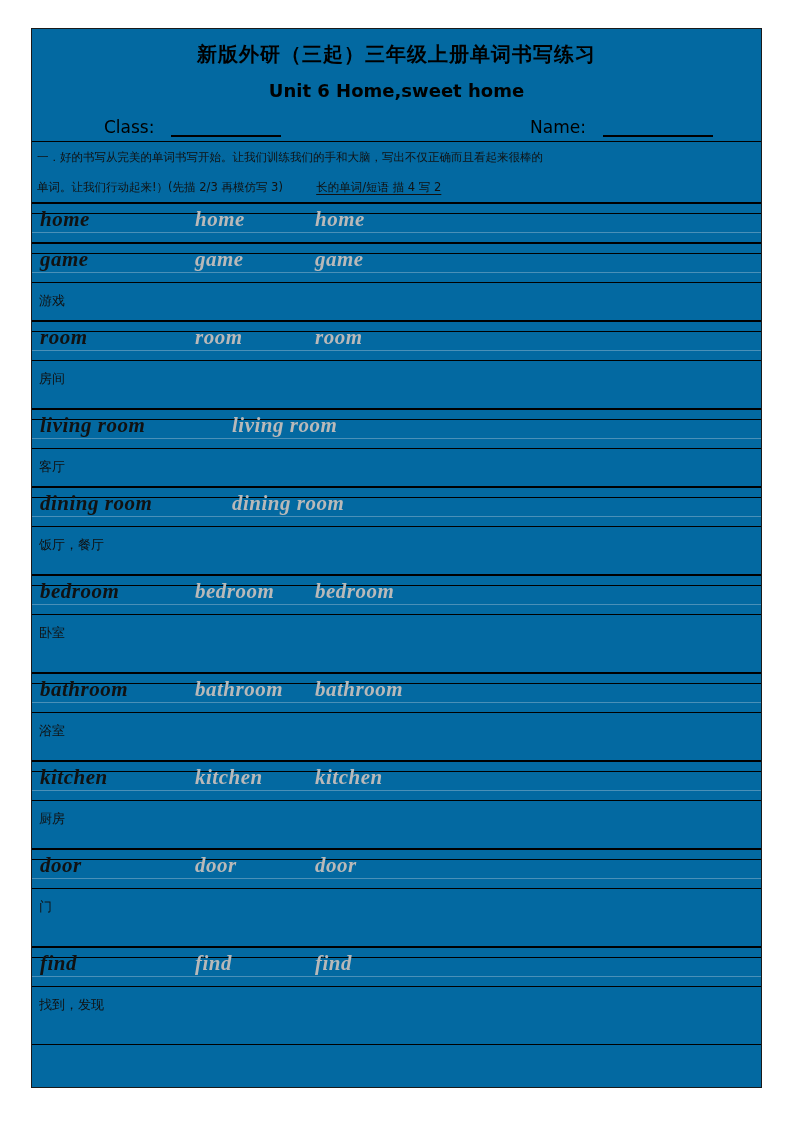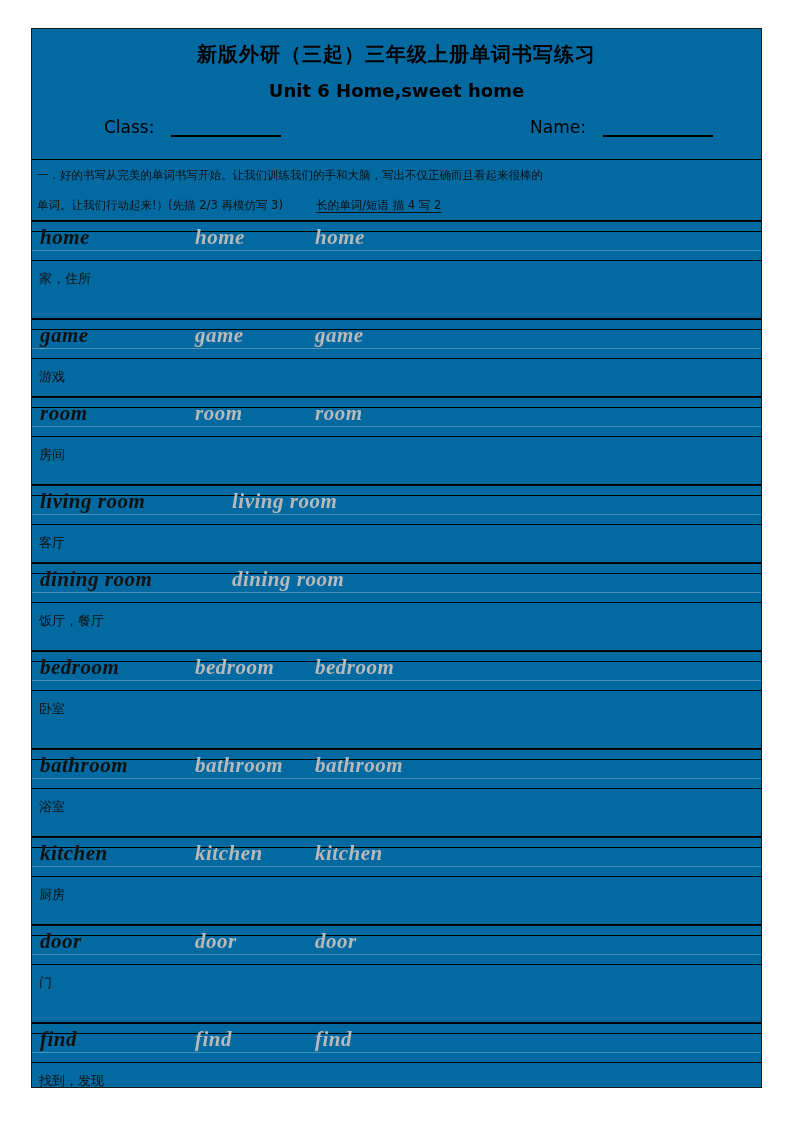--- a/index.html
+++ b/index.html
@@ -51,21 +51,21 @@
     display:inline-block;
     width:110px;
     border-bottom:2.4px solid #000;
     height:14px;
     margin-left:8px;
   }
   .idspacer{flex:1 1 auto;}
 
   
   .instr{
-    margin-top:22px;
+    margin-top:4px;
     padding:0 8px 0 5px;
     font-size:11.5px;
     line-height:30px;
     color:#111;
     font-family:"DejaVu Sans","Liberation Sans",sans-serif;
     border-top:1.3px solid #000;
   }
   .instr .u{
     text-decoration:underline;
     text-underline-offset:3px;
@@ -162,23 +162,20 @@
   <div class="grid" id="grid">
       <div class="wordrow">
         <div class="midline"></div>
         <div class="baseline"></div>
         <div class="slots">
           <span class="slot solid p1">home</span>
           <span class="slot trace p2">home</span>
           <span class="slot trace p3">home</span>
         </div>
       </div>
-      <div class="transrow h-tall">
-        <span class="txt">家，住所</span>
-      </div>
       <div class="wordrow">
         <div class="midline"></div>
         <div class="baseline"></div>
         <div class="slots">
           <span class="slot solid p1">game</span>
           <span class="slot trace p2">game</span>
           <span class="slot trace p3">game</span>
         </div>
       </div>
       <div class="transrow h-short">

